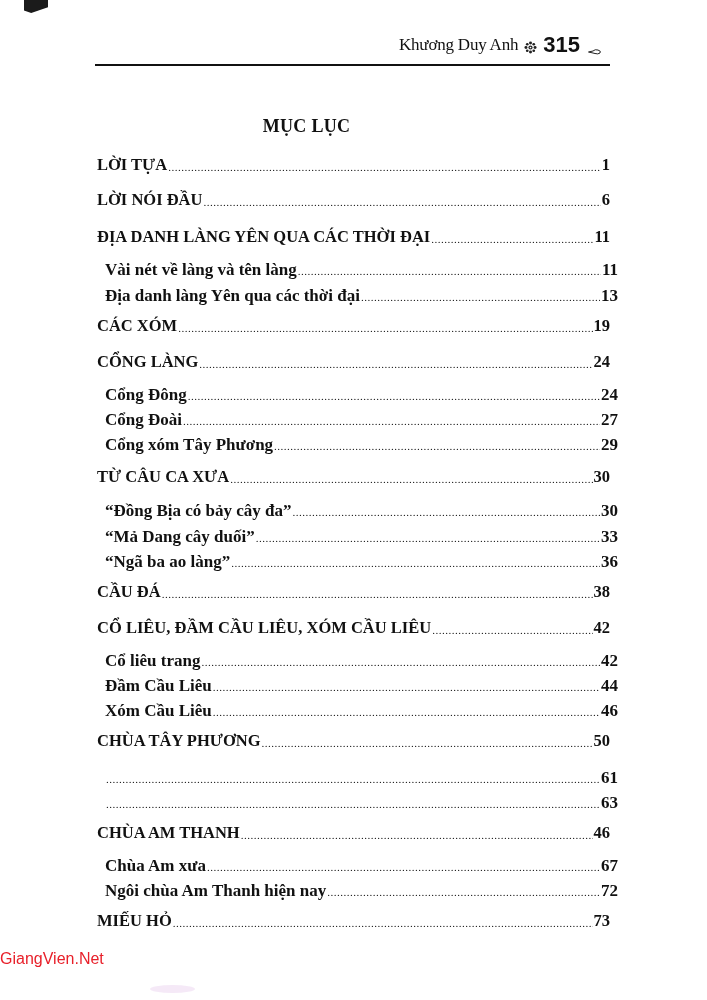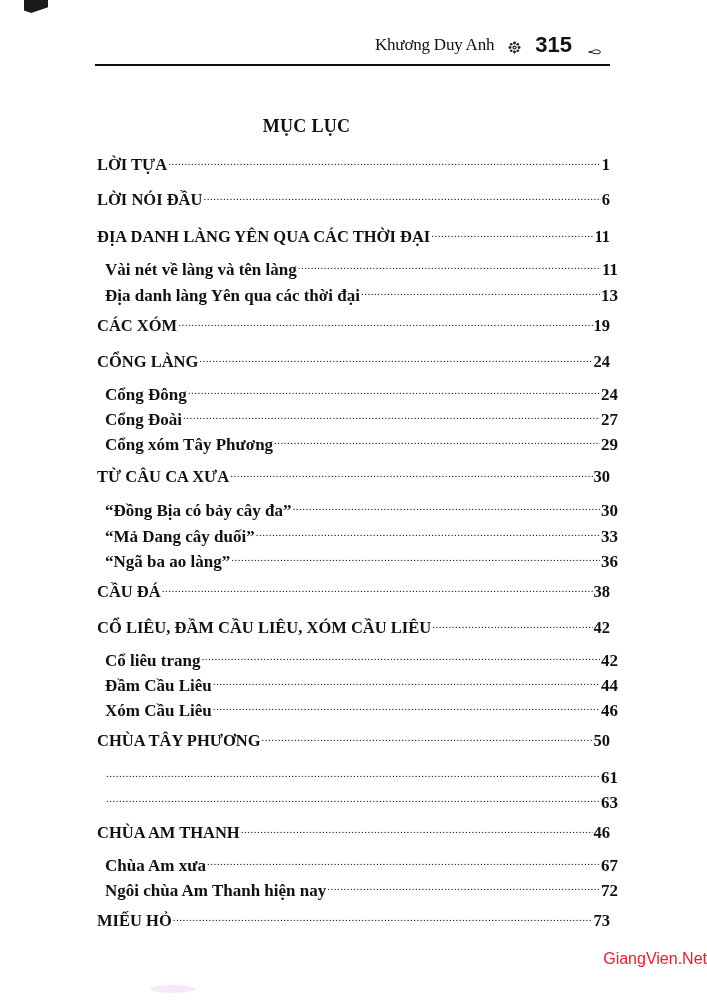--- a/index.html
+++ b/index.html
@@ -8,52 +8,52 @@
     font-family: "Liberation Serif", "DejaVu Serif", serif; color: #111;
   }
   .corner-mark {
     position: absolute; left: 24px; top: 0; width: 24px; height: 13px;
     background: #1b1b1b; clip-path: polygon(0 0, 100% 0, 100% 55%, 30% 100%, 0 80%);
   }
   .running-header {
     position: absolute; left: 95px; top: 30px; width: 515px; height: 36px;
   }
   .header-inner {
-    position: absolute; right: 8px; top: 2px; display: flex; align-items: center; gap: 14px;
+    position: absolute; right: 8px; top: 2px; display: flex; align-items: center; gap: 6px;
     font-size: 17px; white-space: nowrap;
   }
   .author { font-family: "Liberation Serif", serif; letter-spacing: -0.2px; }
   .flower-icon { width: 13px; height: 13px; display: inline-block; }
   .page-num { font-family: "Liberation Sans", "DejaVu Sans", sans-serif; font-weight: bold; font-size: 22px; }
   .hand-icon { width: 14px; height: 8px; display: inline-block; margin-left: 2px; }
   .header-rule { position: absolute; left: 0; right: 0; bottom: 0; height: 2px; background: #111; }
 
   .toc-title {
     position: absolute; left: 0; width: 613px; top: 116px; text-align: center;
     font-weight: bold; font-size: 18px; letter-spacing: 0.3px;
   }
   .toc { position: absolute; left: 97px; width: 513px; top: 0; }
   .toc-row {
-    position: absolute; left: 0; width: 513px; display: flex; align-items: flex-start;
+    position: absolute; left: 0; width: 513px; display: flex; align-items: flex-end;
     white-space: nowrap; line-height: 1;
   }
   .toc-row.chapter { font-weight: bold; font-size: 16.5px; }
   .toc-row.section { font-weight: bold; font-size: 17px; margin-left: 8px; }
   .toc-label { flex: 0 0 auto; }
   .toc-leader {
     flex: 1 1 auto; overflow: hidden; margin: 0 1px; letter-spacing: 0.5px;
     font-weight: normal; font-size: 11px; position: relative; top: -1px;
   }
   .toc-leader::before {
     content: "................................................................................................................................................................................................................";
   }
   .toc-page { flex: 0 0 auto; text-align: right; }
 
   .watermark {
-    position: absolute; left: 0; width: 707px; top: 950px; text-align: right;
+    position: absolute; left: 0; width: 707px; top: 950px; text-align: left;
     font-family: "Liberation Sans", "DejaVu Sans", sans-serif; font-size: 16px; color: #e8202a;
   }
   .smudge {
     position: absolute; left: 150px; top: 985px; width: 45px; height: 8px; border-radius: 50%;
     background: rgba(230, 200, 235, 0.4);
   }
 </style>
 </head>
 <body>
 

